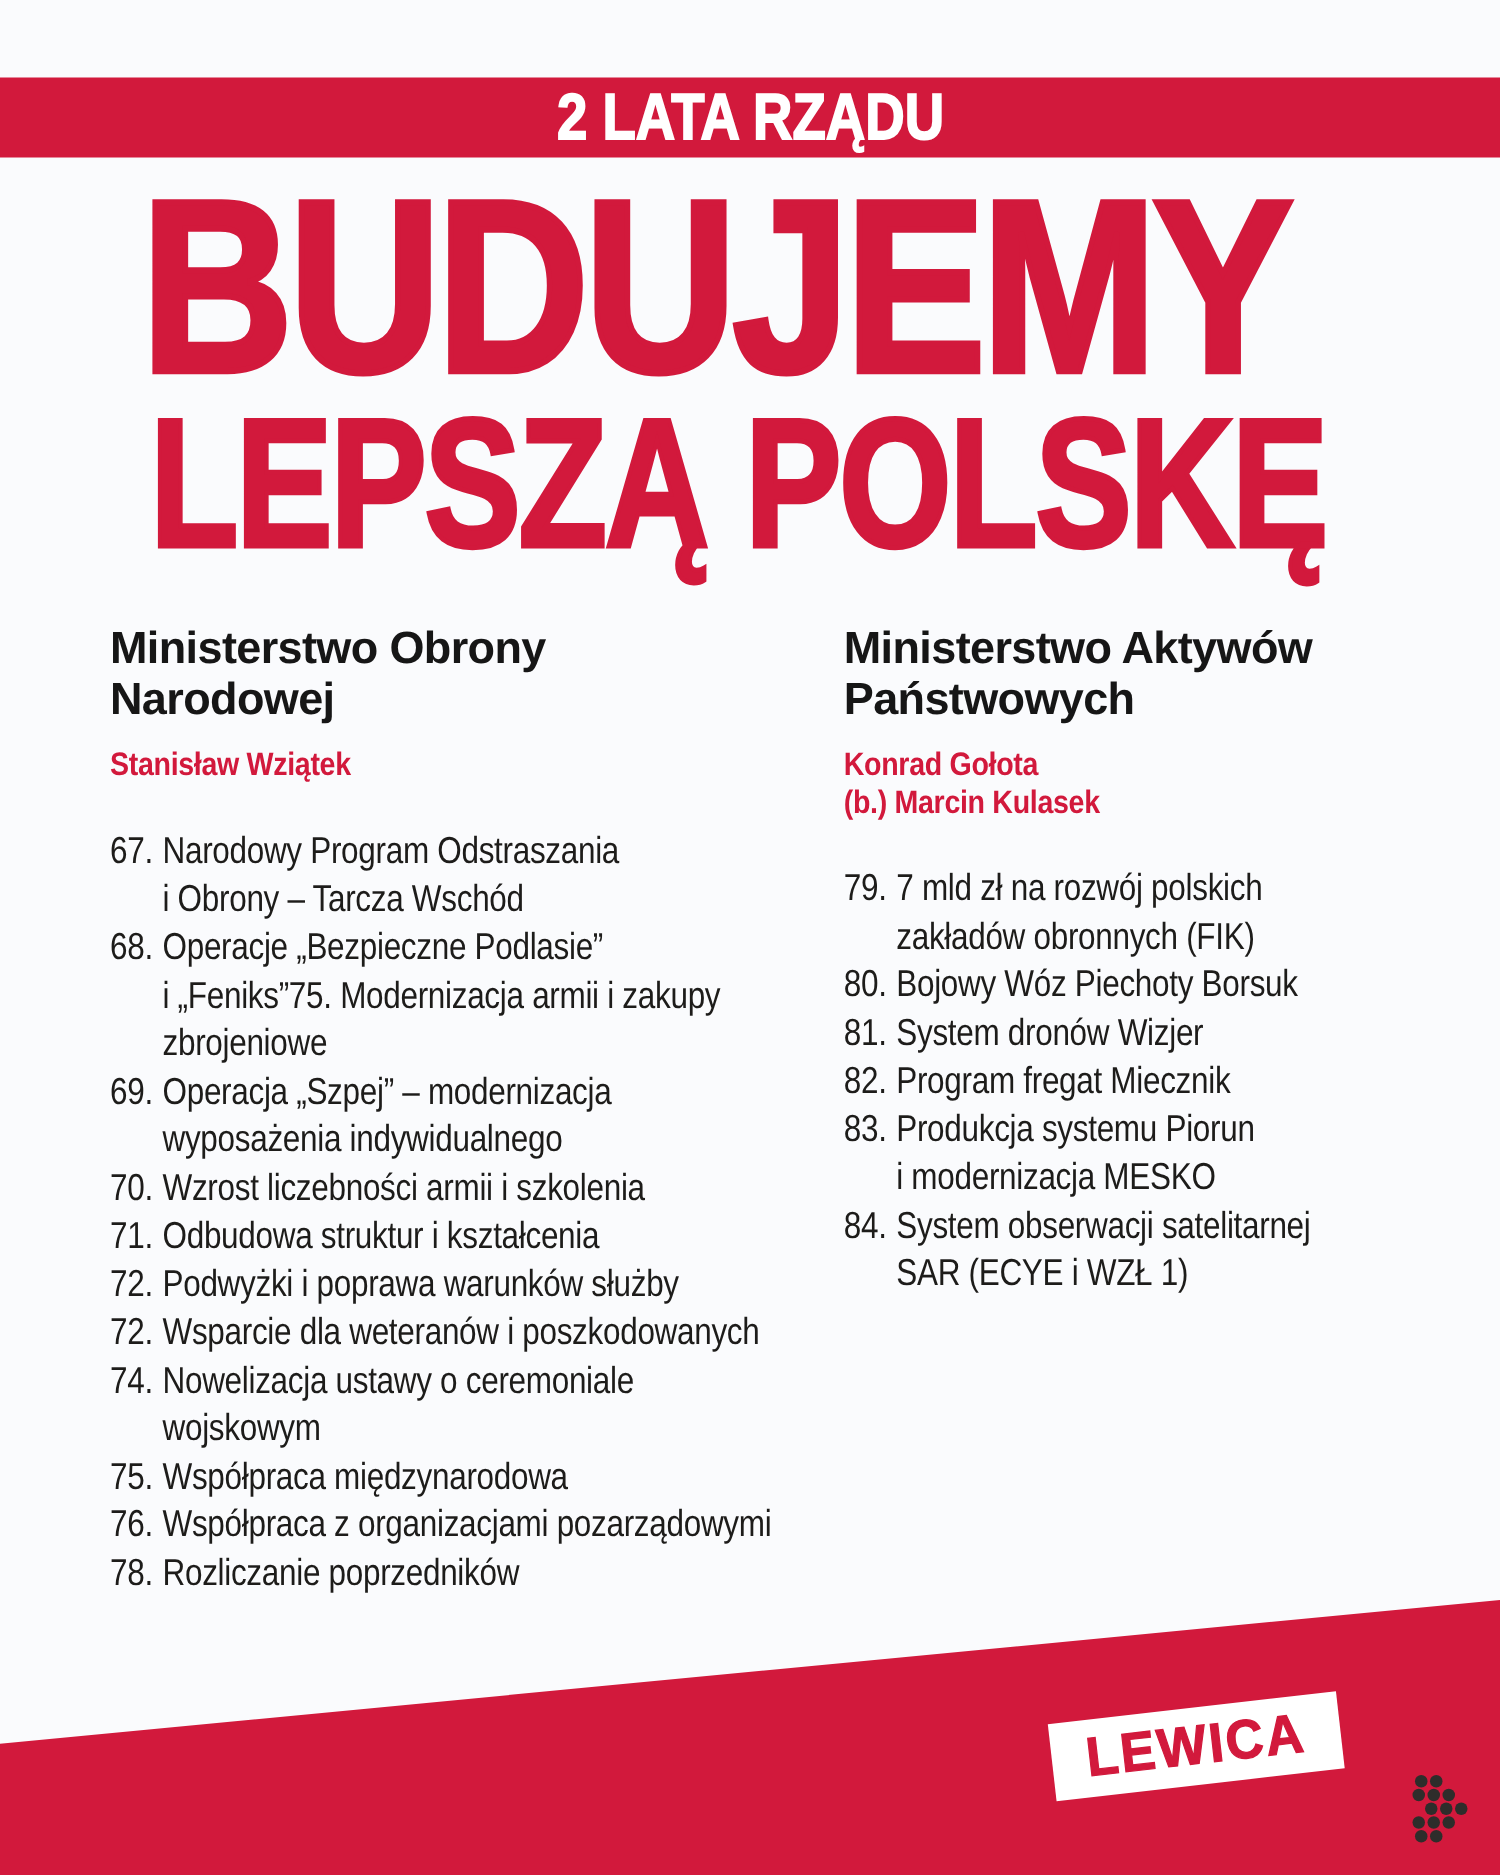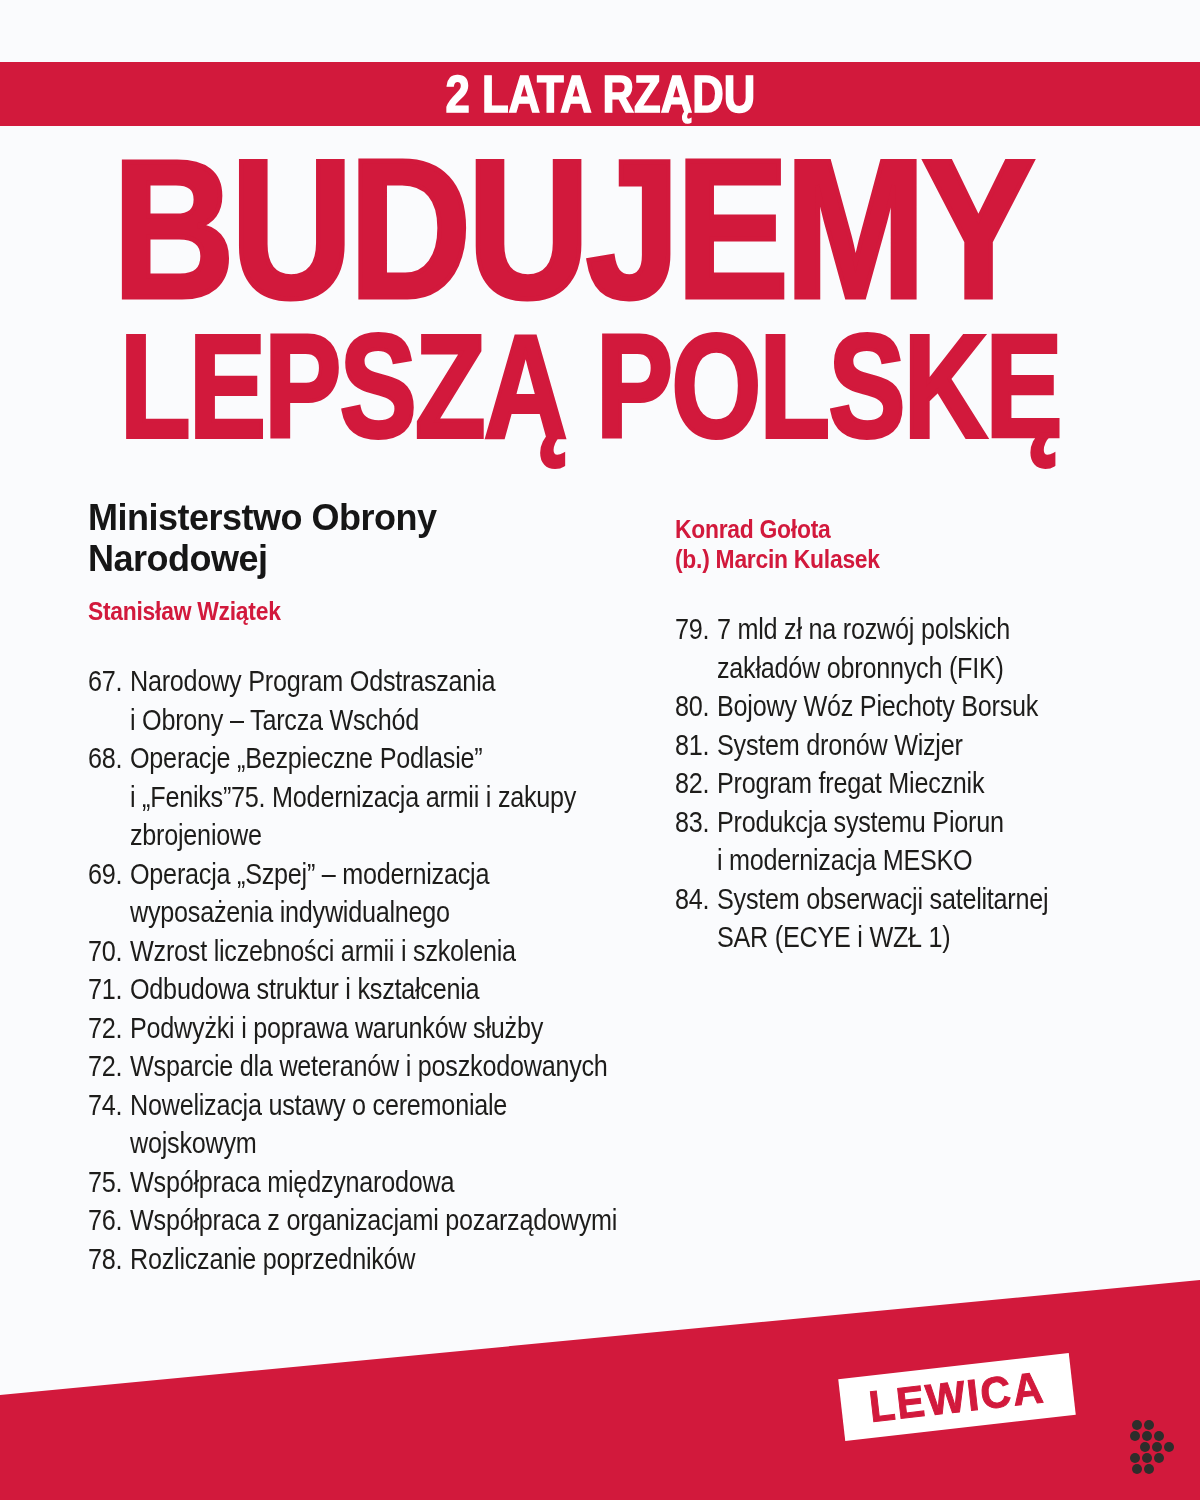--- a/index.html
+++ b/index.html
@@ -170,20 +170,21 @@
           <span class="num">76.</span>
           <span class="txt">Współpraca z organizacjami pozarządowymi</span>
         </li>
         <li>
           <span class="num">78.</span>
           <span class="txt">Rozliczanie poprzedników</span>
         </li>
       </ul>
     </section>
     <section class="col right">
+      <h2 class="ministry-title">Ministerstwo Aktywów<br>Państwowych</h2>
       <p class="minister-names">Konrad Gołota<br>(b.) Marcin Kulasek</p>
       <ul class="achievements">
         <li>
           <span class="num">79.</span>
           <span class="txt">7 mld zł na rozwój polskich<br>zakładów obronnych (FIK)</span>
         </li>
         <li>
           <span class="num">80.</span>
           <span class="txt">Bojowy Wóz Piechoty Borsuk</span>
         </li>

